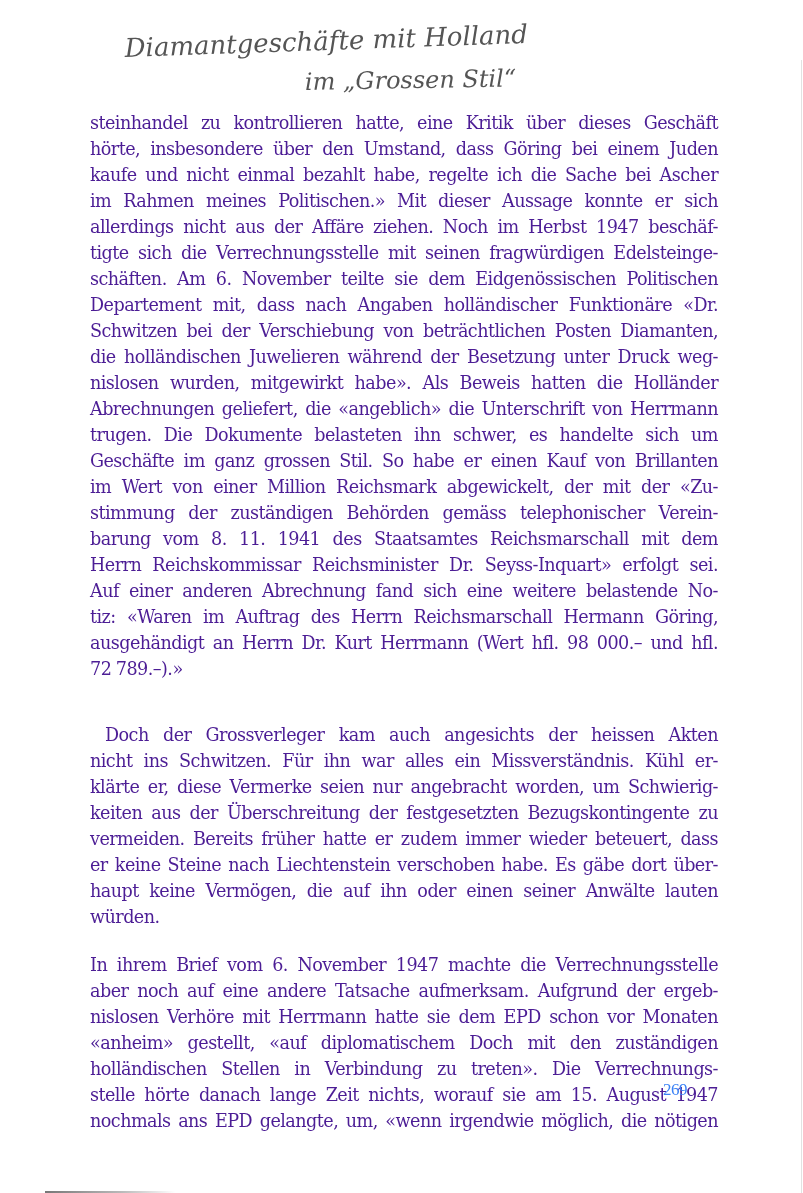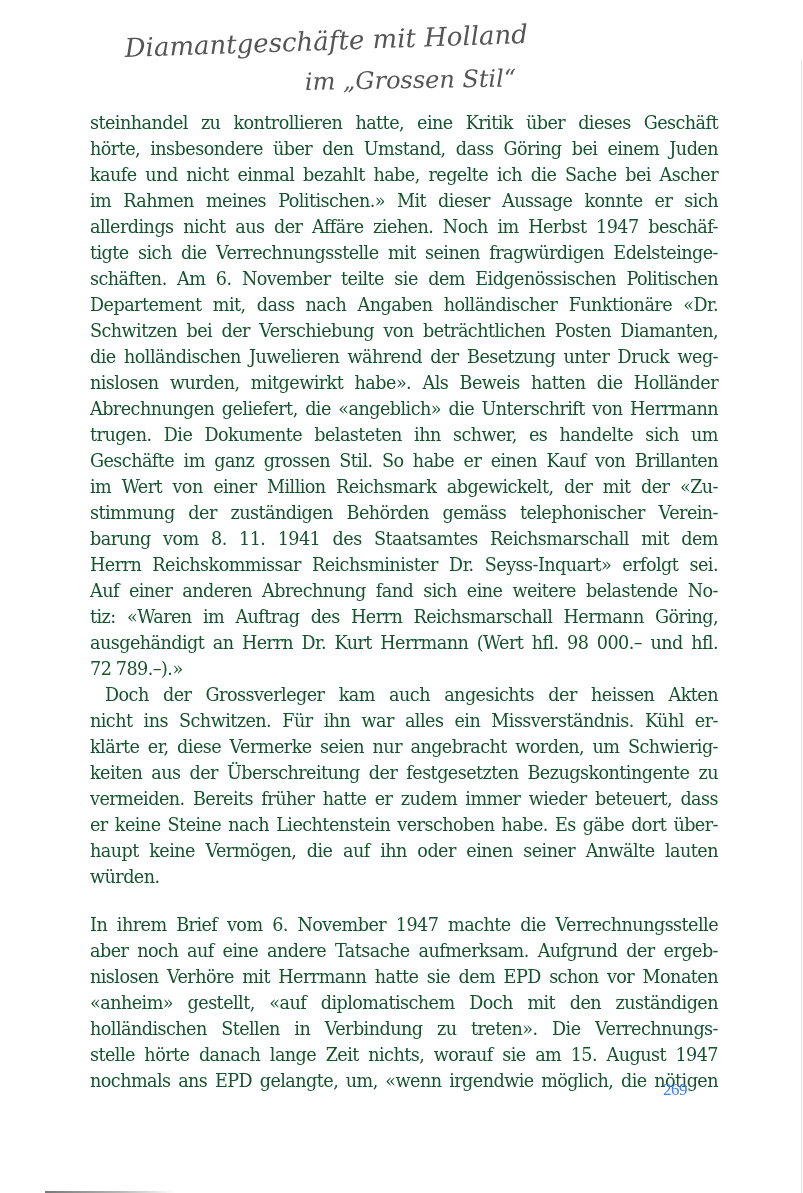--- a/index.html
+++ b/index.html
@@ -5,25 +5,25 @@
   html, body { margin: 0; padding: 0; background: #ffffff; }
   body { width: 803px; height: 1193px; position: relative; overflow: hidden; }
   .page { position: absolute; left: 0; top: 0; width: 803px; height: 1193px; background: #fff; }
   .edge-line { position: absolute; right: 1px; top: 60px; width: 1px; height: 1133px; background: #e2e2e2; }
   .bottom-rule { position: absolute; left: 45px; bottom: 0; width: 130px; height: 2px;
     background: linear-gradient(to right, #777 0%, #bbb 60%, #fff 100%); }
   .handwriting { position: absolute; left: 110px; top: 22px; width: 440px; height: 80px; }
   .handwriting svg { width: 100%; height: 100%; }
   .hw-text { font-family: "DejaVu Serif", serif; font-style: italic; fill: #555; }
   .body-text { position: absolute; left: 90px; top: 110px; width: 628px;
-    font-family: "DejaVu Serif", serif; font-size: 17.6px; line-height: 26px; color: #14532d;
+    font-family: "DejaVu Serif", serif; font-size: 17.6px; line-height: 26px; color: #4c1d95;
     letter-spacing: -0.55px; word-spacing: -0.5px; }
   .line { display: block; white-space: nowrap; text-align: justify; text-align-last: justify; height: 26px; }
   .line.last { text-align-last: left; }
-  .line.indent { padding-left: 15px; }
+  .line.indent { padding-left: 15px; margin-top: 40px; }
   .gap { height: 22px; }
   .page-number { position: absolute; left: 663px; top: 1080px; font-family: Liberation Serif, serif;
     font-size: 17px; color: #3b82f6; letter-spacing: -0.5px; }
 </style>
 </head>
 <body>
 
 <div class="page">
   <div class="edge-line"></div>
 

